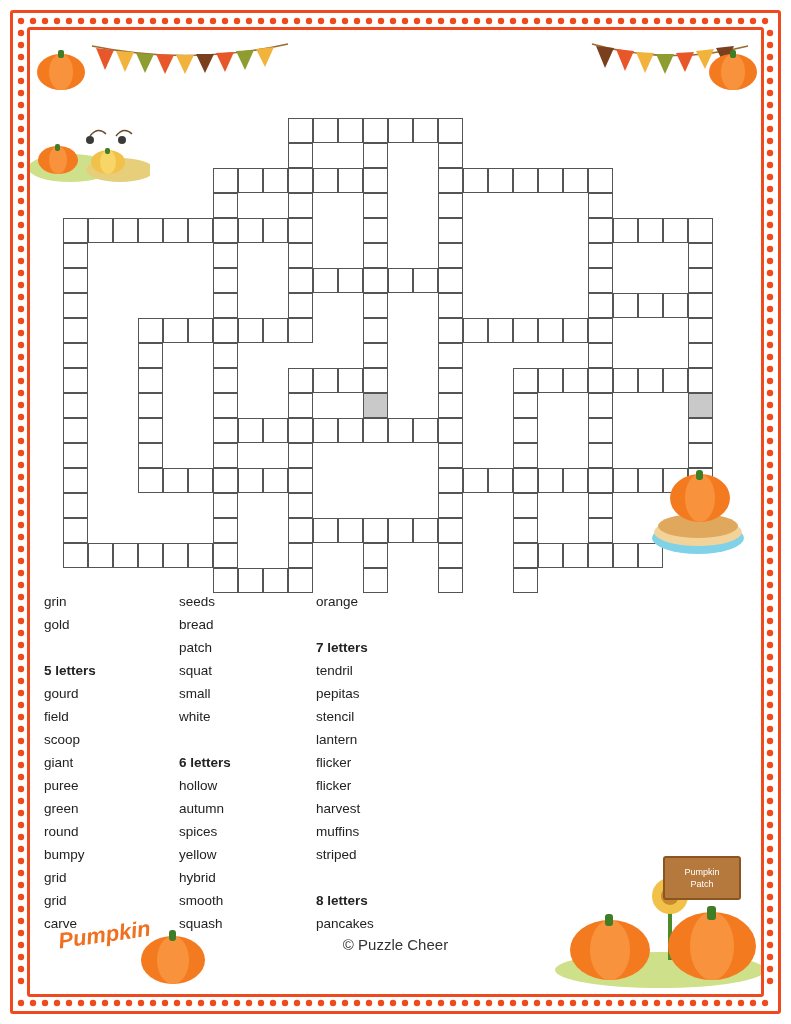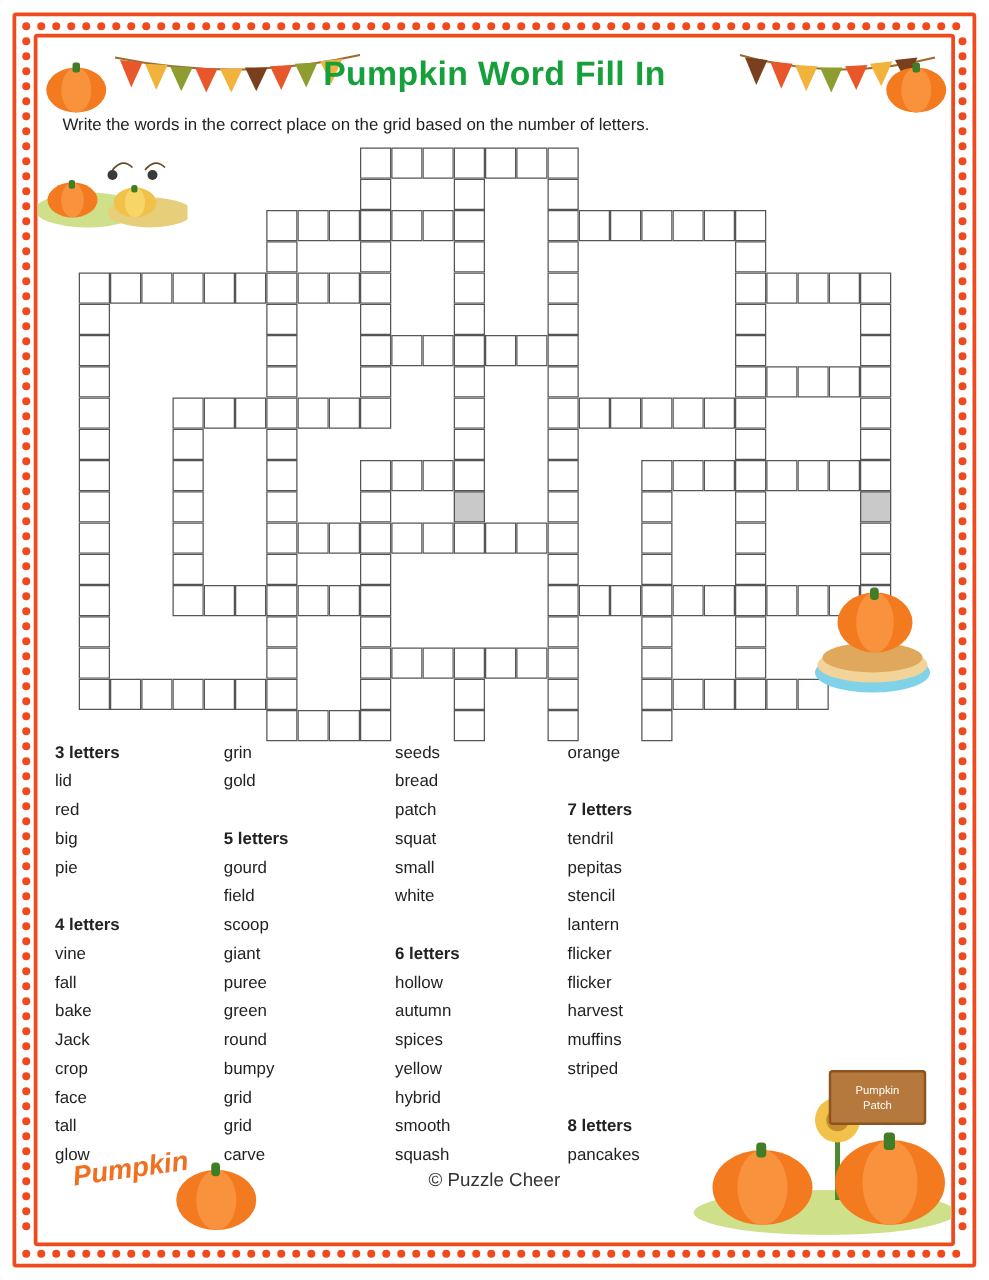--- a/index.html
+++ b/index.html
@@ -470,22 +470,20 @@
       <ellipse cx="31" cy="36" rx="12" ry="18" fill="#f9923c"></ellipse>
       <rect x="28" y="14" width="6" height="8" rx="2" fill="#3f7d27"></rect>
     </svg>
 
     <svg class="art" style="left:672px; top:6px;" width="62" height="56">
       <ellipse cx="31" cy="36" rx="24" ry="18" fill="#f47a20"></ellipse>
       <ellipse cx="31" cy="36" rx="12" ry="18" fill="#f9923c"></ellipse>
       <rect x="28" y="14" width="6" height="8" rx="2" fill="#3f7d27"></rect>
     </svg>
 
-    <div class="title">Pumpkin Word Fill In</div>
-    <div class="instructions">Write the words in the correct place on the grid based on the number of letters.</div>
 
     <svg class="art" style="left:0px; top:84px;" width="120" height="70">
       <ellipse cx="40" cy="54" rx="42" ry="14" fill="#cfe08a"></ellipse>
       <ellipse cx="90" cy="56" rx="34" ry="12" fill="#e6ce7a"></ellipse>
       <ellipse cx="28" cy="46" rx="20" ry="14" fill="#f47a20"></ellipse>
       <ellipse cx="28" cy="46" rx="9" ry="14" fill="#f9923c"></ellipse>
       <rect x="25" y="30" width="5" height="7" rx="2" fill="#3f7d27"></rect>
       <ellipse cx="78" cy="48" rx="17" ry="12" fill="#f2c14a"></ellipse>
       <ellipse cx="78" cy="48" rx="8" ry="12" fill="#f7d566"></ellipse>
       <rect x="75" y="34" width="5" height="6" rx="2" fill="#3f7d27"></rect>
@@ -707,37 +705,20 @@
       <ellipse cx="68" cy="88" rx="46" ry="16" fill="#7fd2e8"></ellipse>
       <ellipse cx="68" cy="82" rx="44" ry="14" fill="#f2d39a"></ellipse>
       <ellipse cx="68" cy="76" rx="40" ry="12" fill="#e0a85c"></ellipse>
       <ellipse cx="70" cy="48" rx="30" ry="24" fill="#f47a20"></ellipse>
       <ellipse cx="70" cy="48" rx="15" ry="24" fill="#f9923c"></ellipse>
       <rect x="66" y="20" width="7" height="10" rx="3" fill="#3f7d27"></rect>
     </svg>
 
     <div class="wordlists">
       <div class="col">
-          <div class="wl-item head">3 letters</div>
-          <div class="wl-item">lid</div>
-          <div class="wl-item">red</div>
-          <div class="wl-item">big</div>
-          <div class="wl-item">pie</div>
-          <div class="wl-item gap">&nbsp;</div>
-          <div class="wl-item head">4 letters</div>
-          <div class="wl-item">vine</div>
-          <div class="wl-item">fall</div>
-          <div class="wl-item">bake</div>
-          <div class="wl-item">Jack</div>
-          <div class="wl-item">crop</div>
-          <div class="wl-item">face</div>
-          <div class="wl-item">tall</div>
-          <div class="wl-item">glow</div>
-        </div>
-      <div class="col">
           <div class="wl-item">grin</div>
           <div class="wl-item">gold</div>
           <div class="wl-item gap">&nbsp;</div>
           <div class="wl-item head">5 letters</div>
           <div class="wl-item">gourd</div>
           <div class="wl-item">field</div>
           <div class="wl-item">scoop</div>
           <div class="wl-item">giant</div>
           <div class="wl-item">puree</div>
           <div class="wl-item">green</div>

